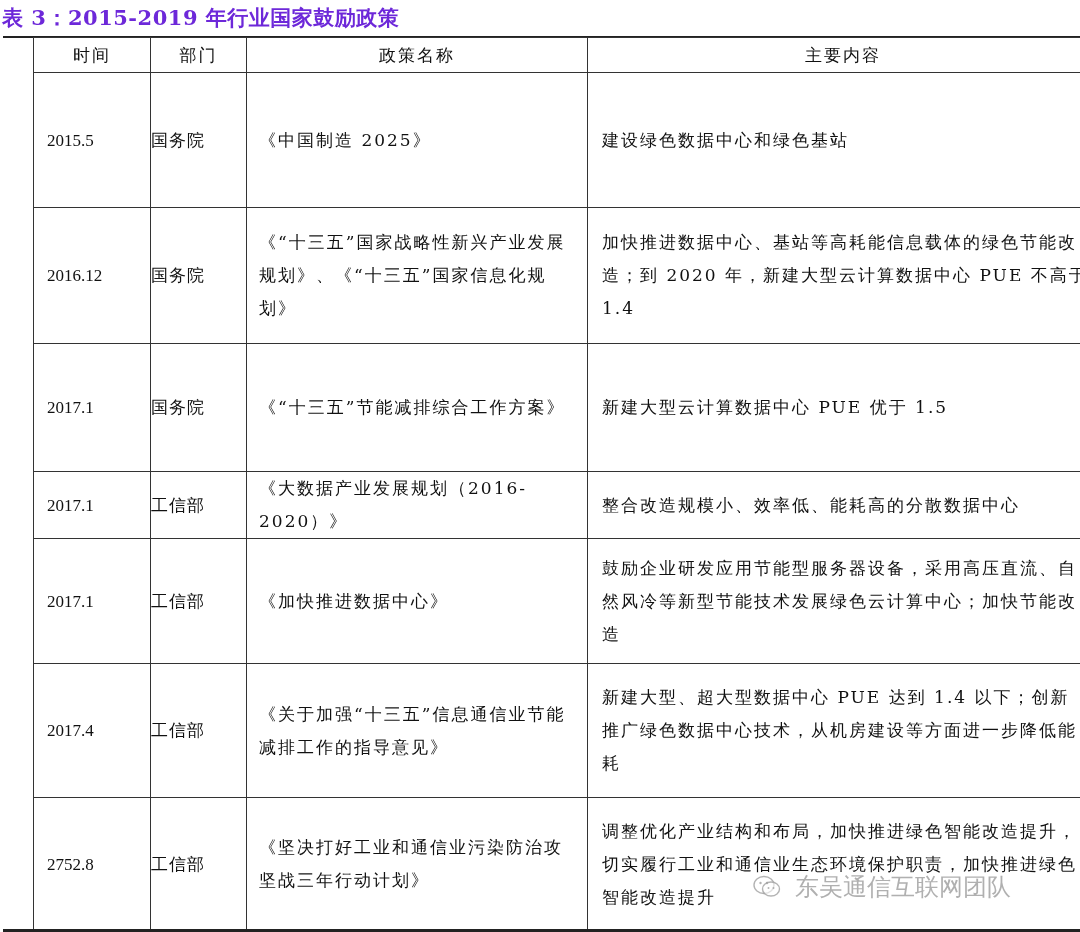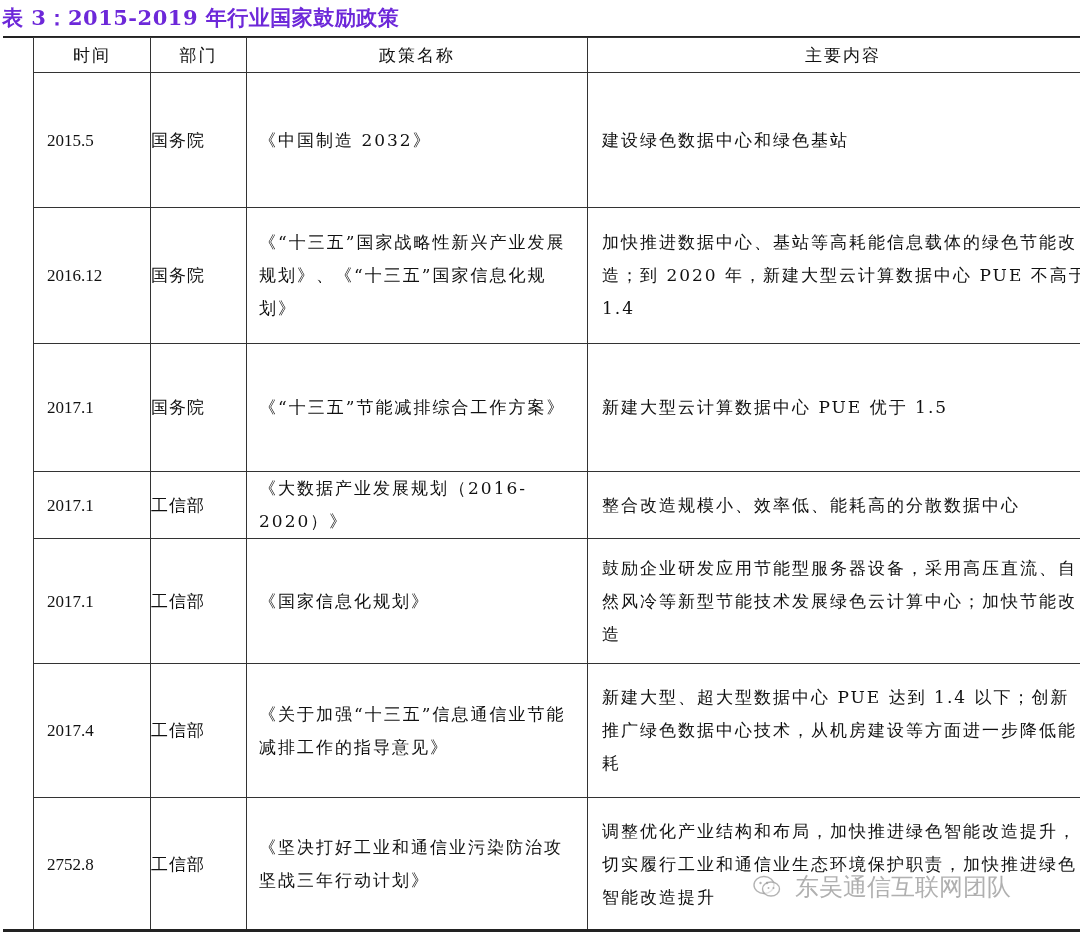--- a/index.html
+++ b/index.html
@@ -43,21 +43,21 @@
       <th>时间</th>
       <th>部门</th>
       <th>政策名称</th>
       <th>主要内容</th>
     </tr>
   </thead>
   <tbody>
     <tr style="height:135px">
       <td class="c-time">2015.5</td>
       <td class="c-dept">国务院</td>
-      <td class="c-name">《中国制造 2032》</td>
+      <td class="c-name">《中国制造 2025》</td>
       <td class="c-content">建设绿色数据中心和绿色基站</td>
     </tr>
     <tr style="height:136px">
       <td class="c-time">2016.12</td>
       <td class="c-dept">国务院</td>
       <td class="c-name">《“十三五”国家战略性新兴产业发展规划》、《“十三五”国家信息化规划》</td>
       <td class="c-content">加快推进数据中心、基站等高耗能信息载体的绿色节能改造；到 2020 年，新建大型云计算数据中心 PUE 不高于 1.4</td>
     </tr>
     <tr style="height:128px">
       <td class="c-time">2017.1</td>
@@ -67,21 +67,21 @@
     </tr>
     <tr style="height:66px">
       <td class="c-time">2017.1</td>
       <td class="c-dept">工信部</td>
       <td class="c-name">《大数据产业发展规划（2016-2020）》</td>
       <td class="c-content">整合改造规模小、效率低、能耗高的分散数据中心</td>
     </tr>
     <tr style="height:125px">
       <td class="c-time">2017.1</td>
       <td class="c-dept">工信部</td>
-      <td class="c-name">《国家信息化规划》</td>
+      <td class="c-name">《加快推进数据中心》</td>
       <td class="c-content">鼓励企业研发应用节能型服务器设备，采用高压直流、自然风冷等新型节能技术发展绿色云计算中心；加快节能改造</td>
     </tr>
     <tr style="height:134px">
       <td class="c-time">2017.4</td>
       <td class="c-dept">工信部</td>
       <td class="c-name">《关于加强“十三五”信息通信业节能减排工作的指导意见》</td>
       <td class="c-content">新建大型、超大型数据中心 PUE 达到 1.4 以下；创新推广绿色数据中心技术，从机房建设等方面进一步降低能耗</td>
     </tr>
     <tr style="height:133px">
       <td class="c-time">2752.8</td>

